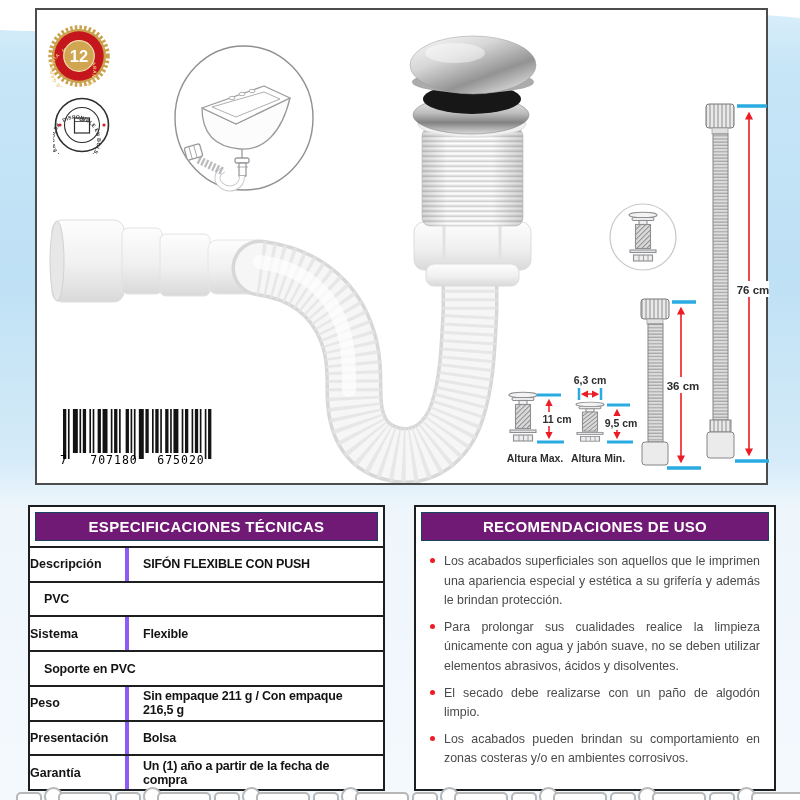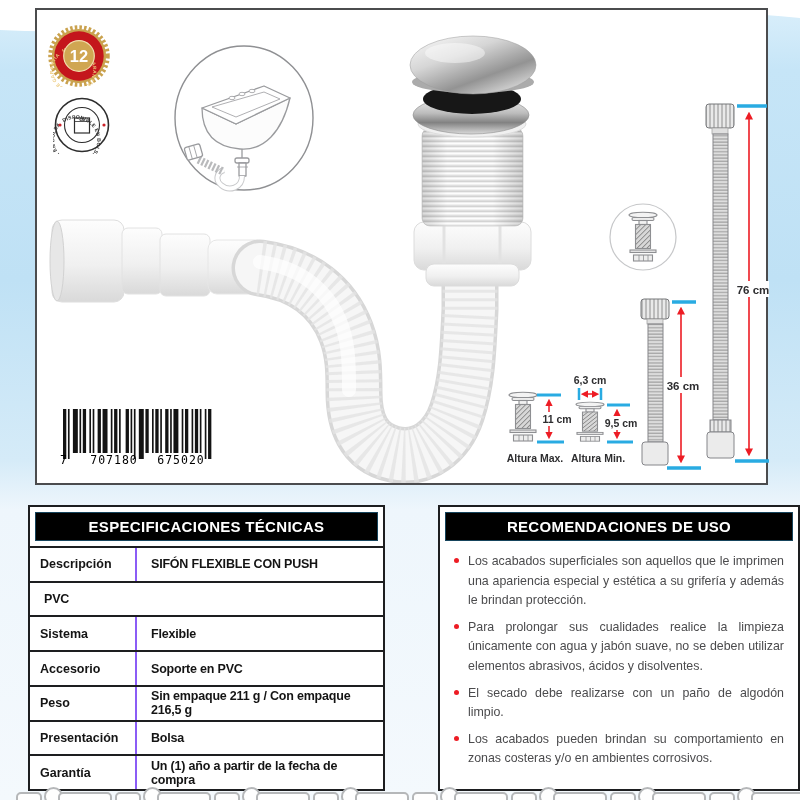--- a/index.html
+++ b/index.html
@@ -7,30 +7,30 @@
   #stage{position:relative;width:800px;height:800px;overflow:hidden;
     background:linear-gradient(180deg,#dcf0fb 0px,#c6e5f7 70px,#bfe1f5 280px,#d5ebf8 460px,#eef6fc 510px,#f4f9fd 800px);}
   .abs{position:absolute;}
   
   #photo-panel{left:35px;top:8px;width:733px;height:477px;background:#ffffff;
     border:2px solid #4b4c4e;box-sizing:border-box;}
   
   .info-panel{background:#ffffff;border:2px solid #1d1e20;box-sizing:border-box;
     display:flex;flex-direction:column;}
   #specs-panel{left:28px;top:505px;width:357px;height:286px;}
-  #reco-panel{left:414px;top:505px;width:362px;height:286px;margin-left:24px;}
+  #reco-panel{left:414px;top:505px;width:362px;height:286px;}
   .panel-header{margin:5px;height:27px;line-height:27px;text-align:center;
-    background:#000000;border:1px solid #16445c;color:#ffffff;font-weight:bold;
+    background:#701a75;border:1px solid #16445c;color:#ffffff;font-weight:bold;
     font-size:15px;letter-spacing:.3px;flex:0 0 auto;}
   
   .spec-rows{flex:1;display:flex;flex-direction:column;border-top:2px solid #1d1e20;}
   .spec-row{flex:1;display:flex;border-bottom:2px solid #1d1e20;align-items:stretch;}
   .spec-row:last-child{border-bottom:none;}
-  .spec-label{flex:0 0 95px;border-right:2px solid #8b5cf6;display:flex;align-items:center;
-    padding-left:10px;font-size:12.5px;font-weight:bold;color:#141414;}
+  .spec-label{flex:0 0 95px;border-right:4px solid #8b5cf6;display:flex;align-items:center;
+    font-size:12.5px;font-weight:bold;color:#141414;}
   .spec-value{flex:1;display:flex;align-items:center;padding-left:14px;padding-right:18px;
     font-size:12.5px;font-weight:bold;color:#141414;letter-spacing:-0.2px;}
   
   .reco-body{flex:1;margin:6px 14px 4px 14px;overflow:hidden;}
   .reco-item{position:relative;padding-left:14px;margin-bottom:7px;text-align:justify;
     font-size:12.4px;line-height:1.58;color:#4b4b4d;}
   .reco-item .dot{position:absolute;left:0;top:6px;width:5px;height:5px;border-radius:50%;
     background:#ed1c24;}
   
   .chip{position:absolute;background:#fefefe;border:2px solid #b5b7b9;box-sizing:border-box;}
@@ -307,21 +307,20 @@
         <div class="spec-value">SIFÓN FLEXIBLE CON PUSH</div>
       </div>
       <div class="spec-row">
         <div class="spec-value">PVC</div>
       </div>
       <div class="spec-row">
         <div class="spec-label">Sistema</div>
         <div class="spec-value">Flexible</div>
       </div>
       <div class="spec-row">
-        <div class="spec-label">Accesorio</div>
         <div class="spec-value">Soporte en PVC</div>
       </div>
       <div class="spec-row">
         <div class="spec-label">Peso</div>
         <div class="spec-value">Sin empaque 211 g / Con empaque 216,5 g</div>
       </div>
       <div class="spec-row">
         <div class="spec-label">Presentación</div>
         <div class="spec-value">Bolsa</div>
       </div>

